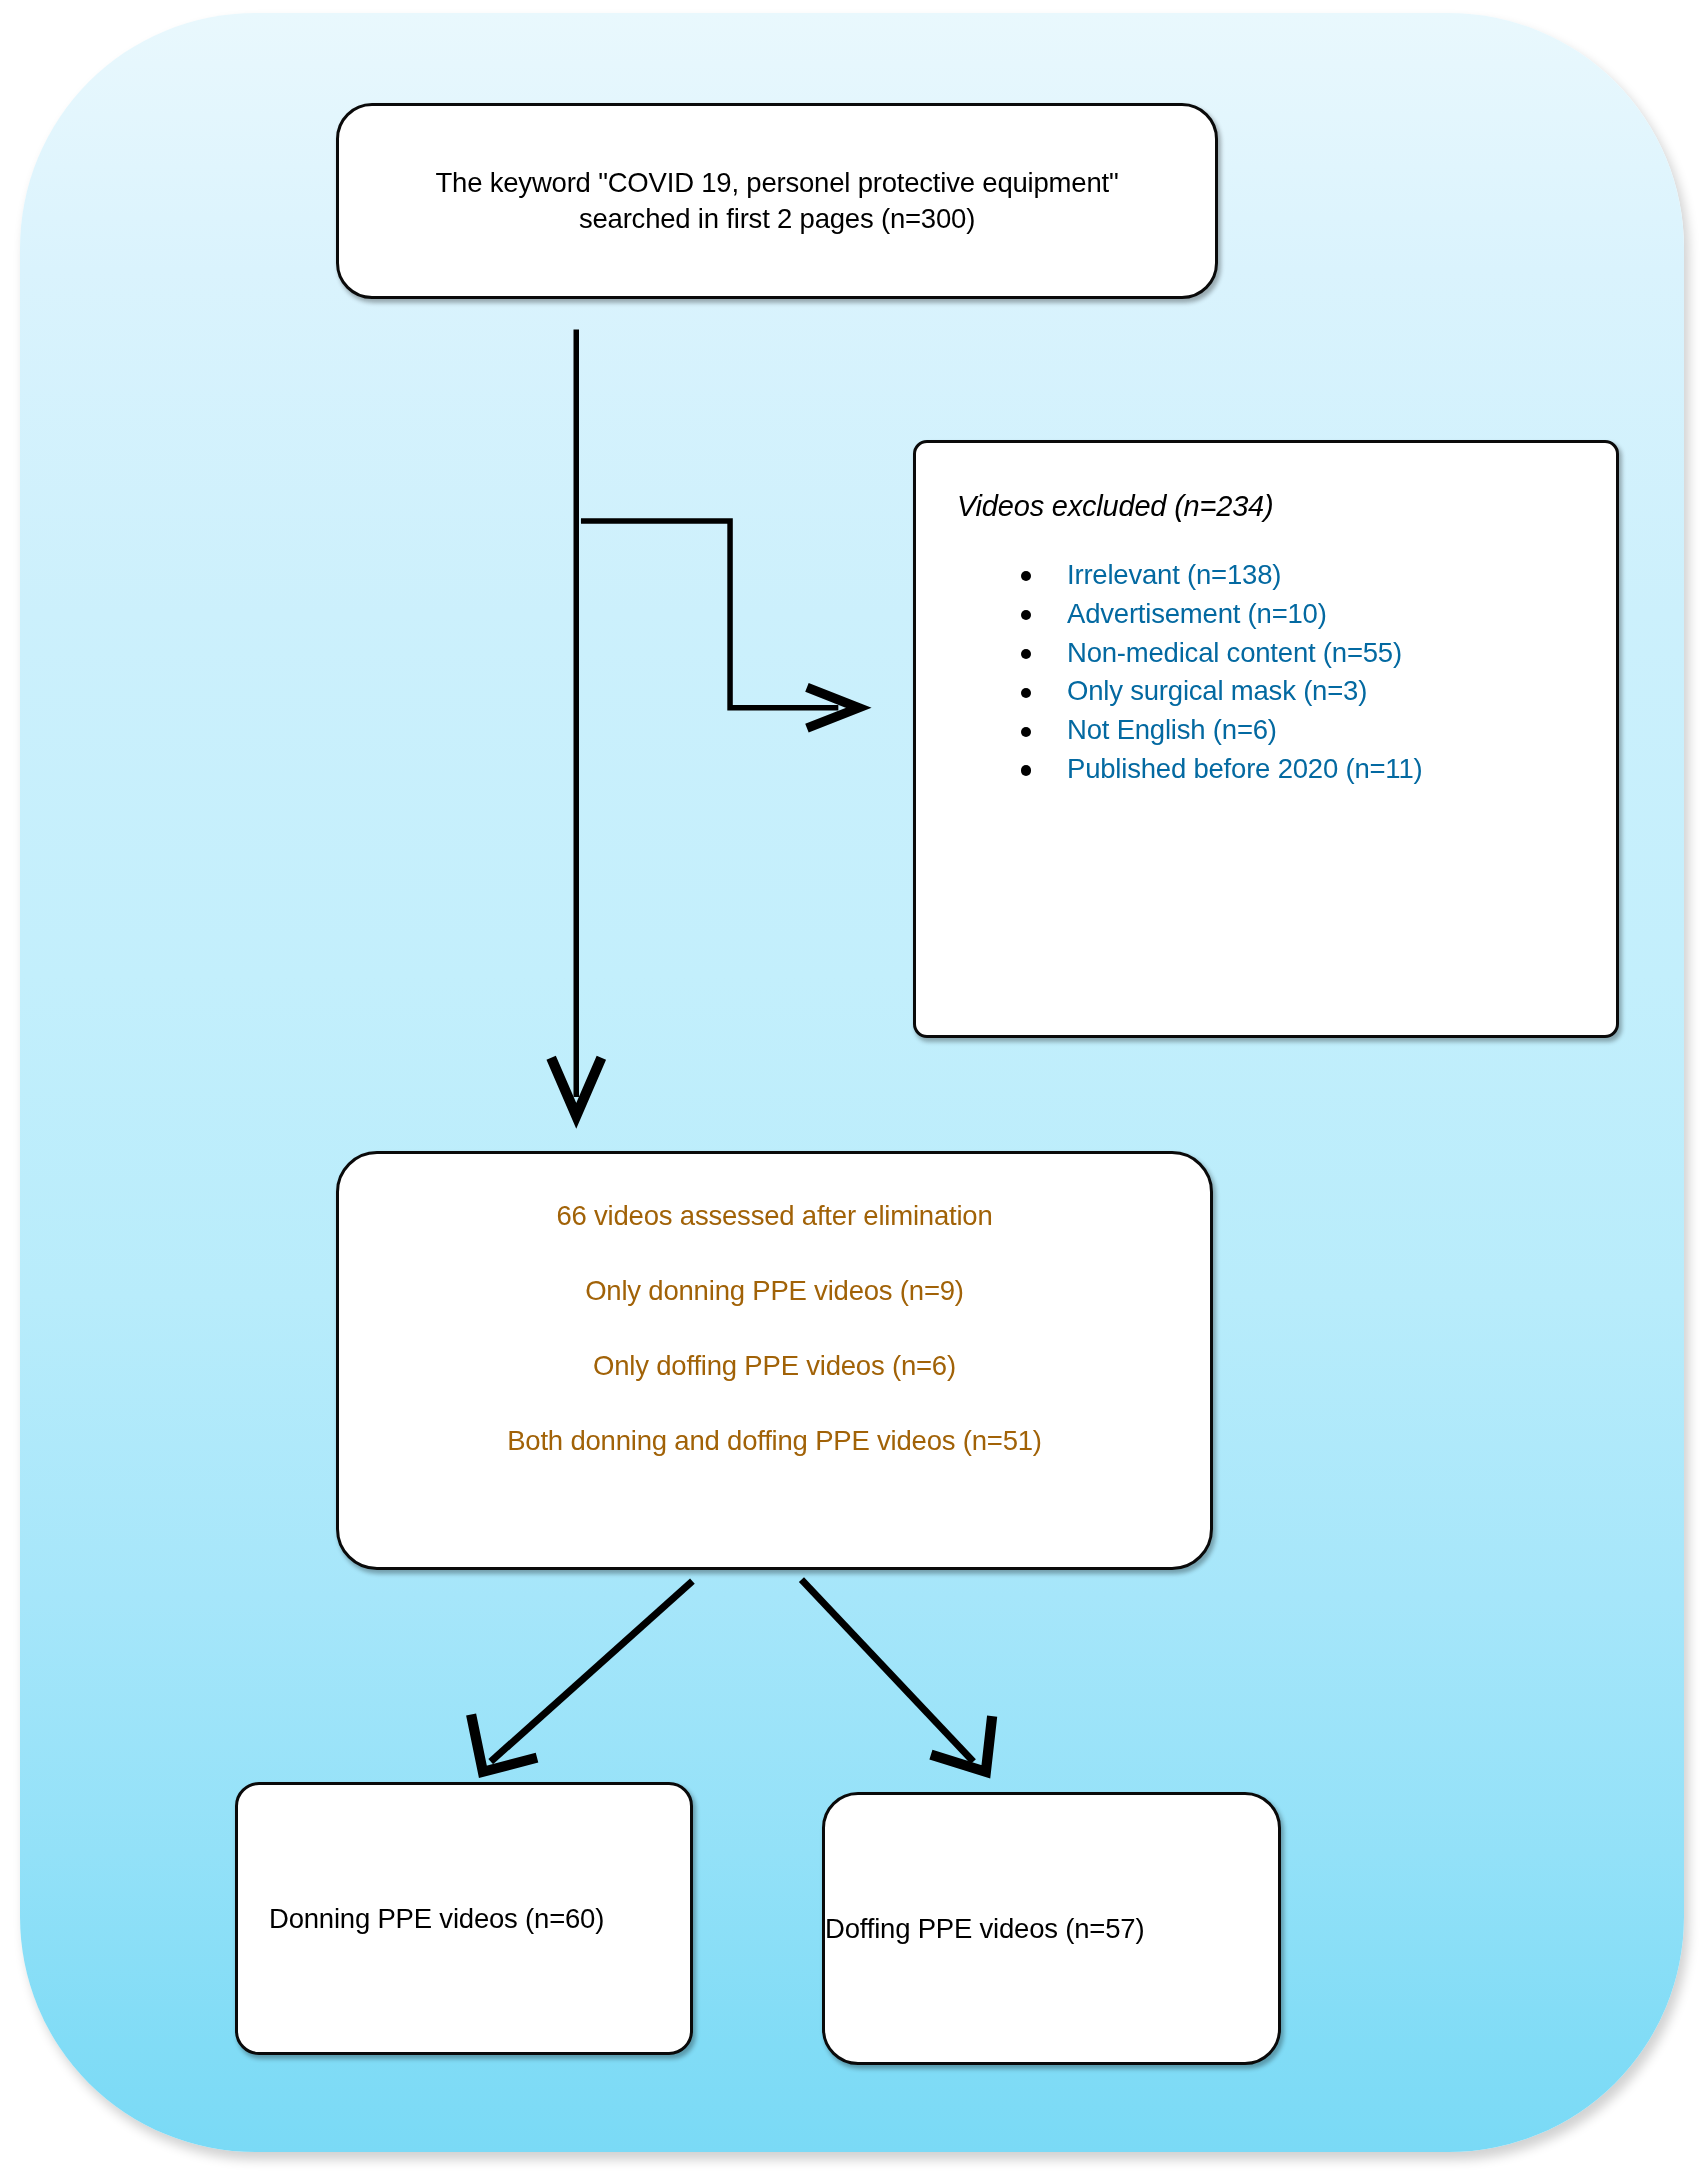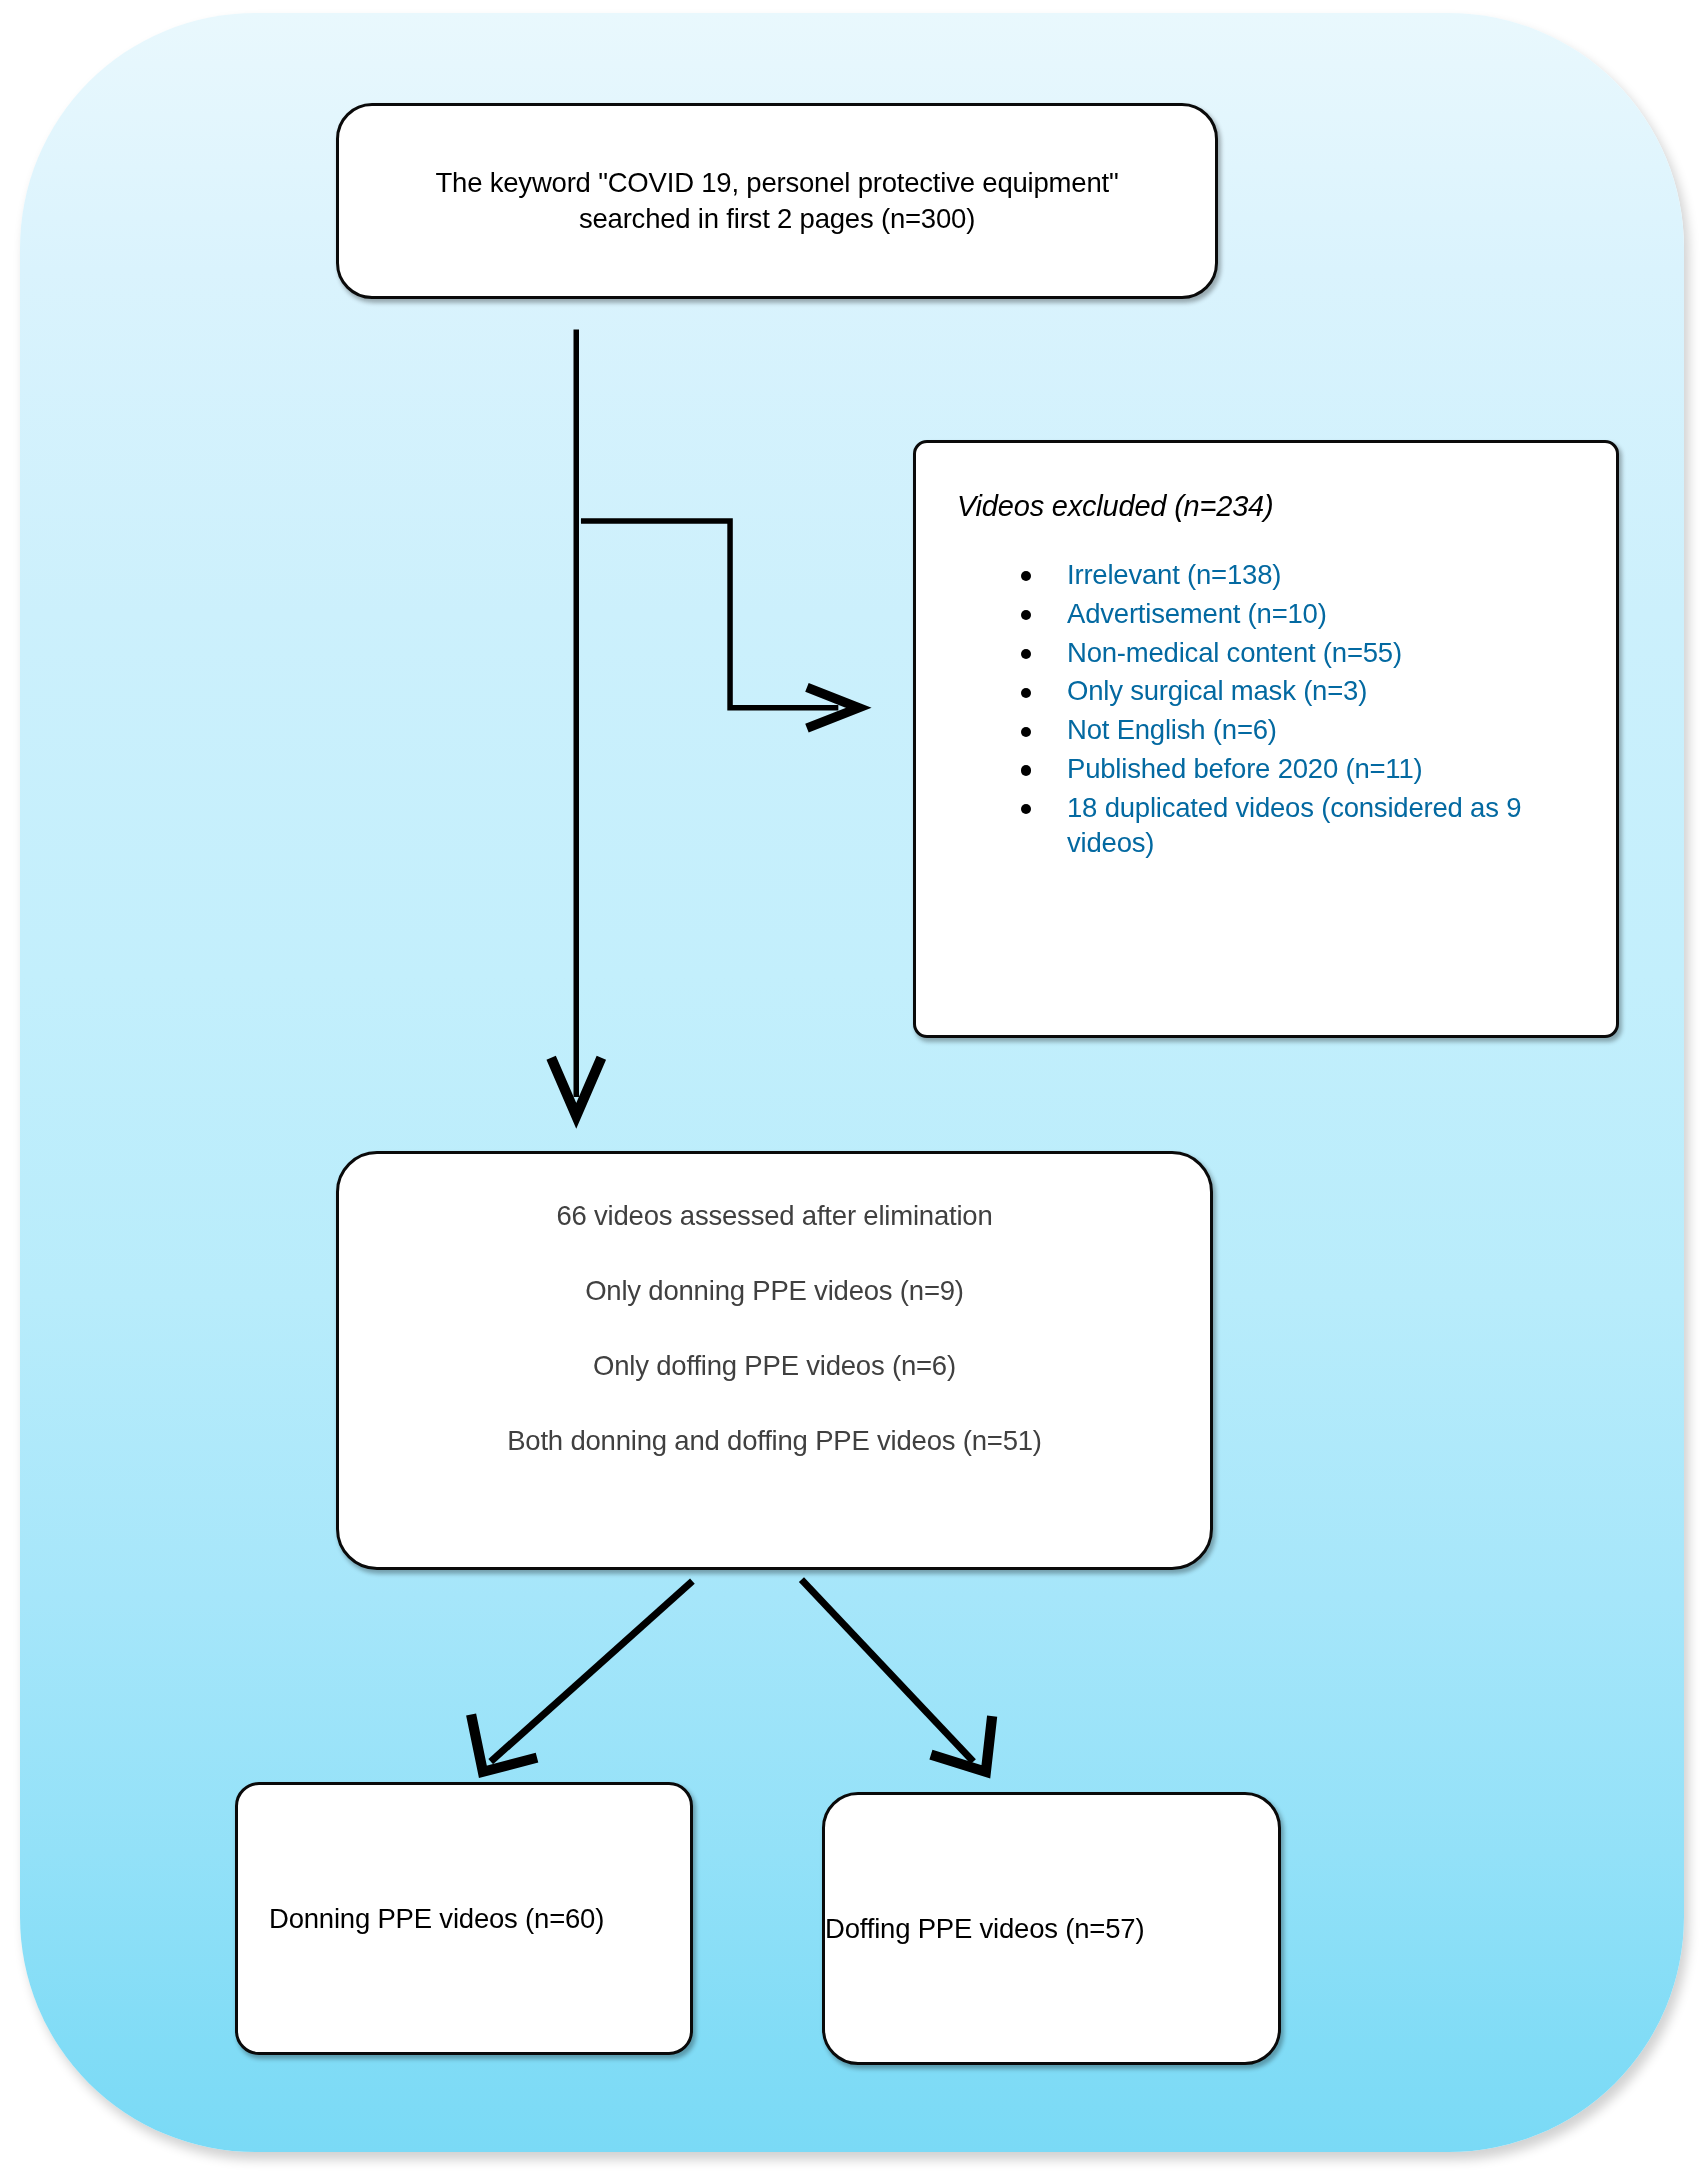--- a/index.html
+++ b/index.html
@@ -107,21 +107,21 @@
     left: 336px; top: 1151px;
     width: 877px; height: 419px;
     border-radius: 41px;
     align-items: center;
     text-align: center;
     justify-content: flex-start;
     padding-top: 46px;
   }
   #box-assessed .line {
     font-size: 27.5px;
-    color: #404040;
+    color: #a16207;
     margin-bottom: 43px;
     letter-spacing: -0.2px;
   }
 
   #box-donning {
     left: 235px; top: 1782px;
     width: 458px; height: 273px;
     border-radius: 24px;
     align-items: flex-start;
     padding-left: 31px;
@@ -189,21 +189,20 @@
 
   <div class="fbox" id="box-excluded">
     <div class="heading">Videos excluded (n=234)</div>
     <ul>
       <li>Irrelevant (n=138)</li>
       <li>Advertisement (n=10)</li>
       <li>Non-medical content (n=55)</li>
       <li>Only surgical mask (n=3)</li>
       <li>Not English (n=6)</li>
       <li>Published before 2020 (n=11)</li>
-      <li>18 duplicated videos (considered as 9 videos)</li>
     </ul>
   </div>
 
   <div class="fbox" id="box-assessed">
     <div class="line">66 videos assessed after elimination</div>
     <div class="line">Only donning PPE videos (n=9)</div>
     <div class="line">Only doffing PPE videos (n=6)</div>
     <div class="line">Both donning and doffing PPE videos (n=51)</div>
   </div>
 

